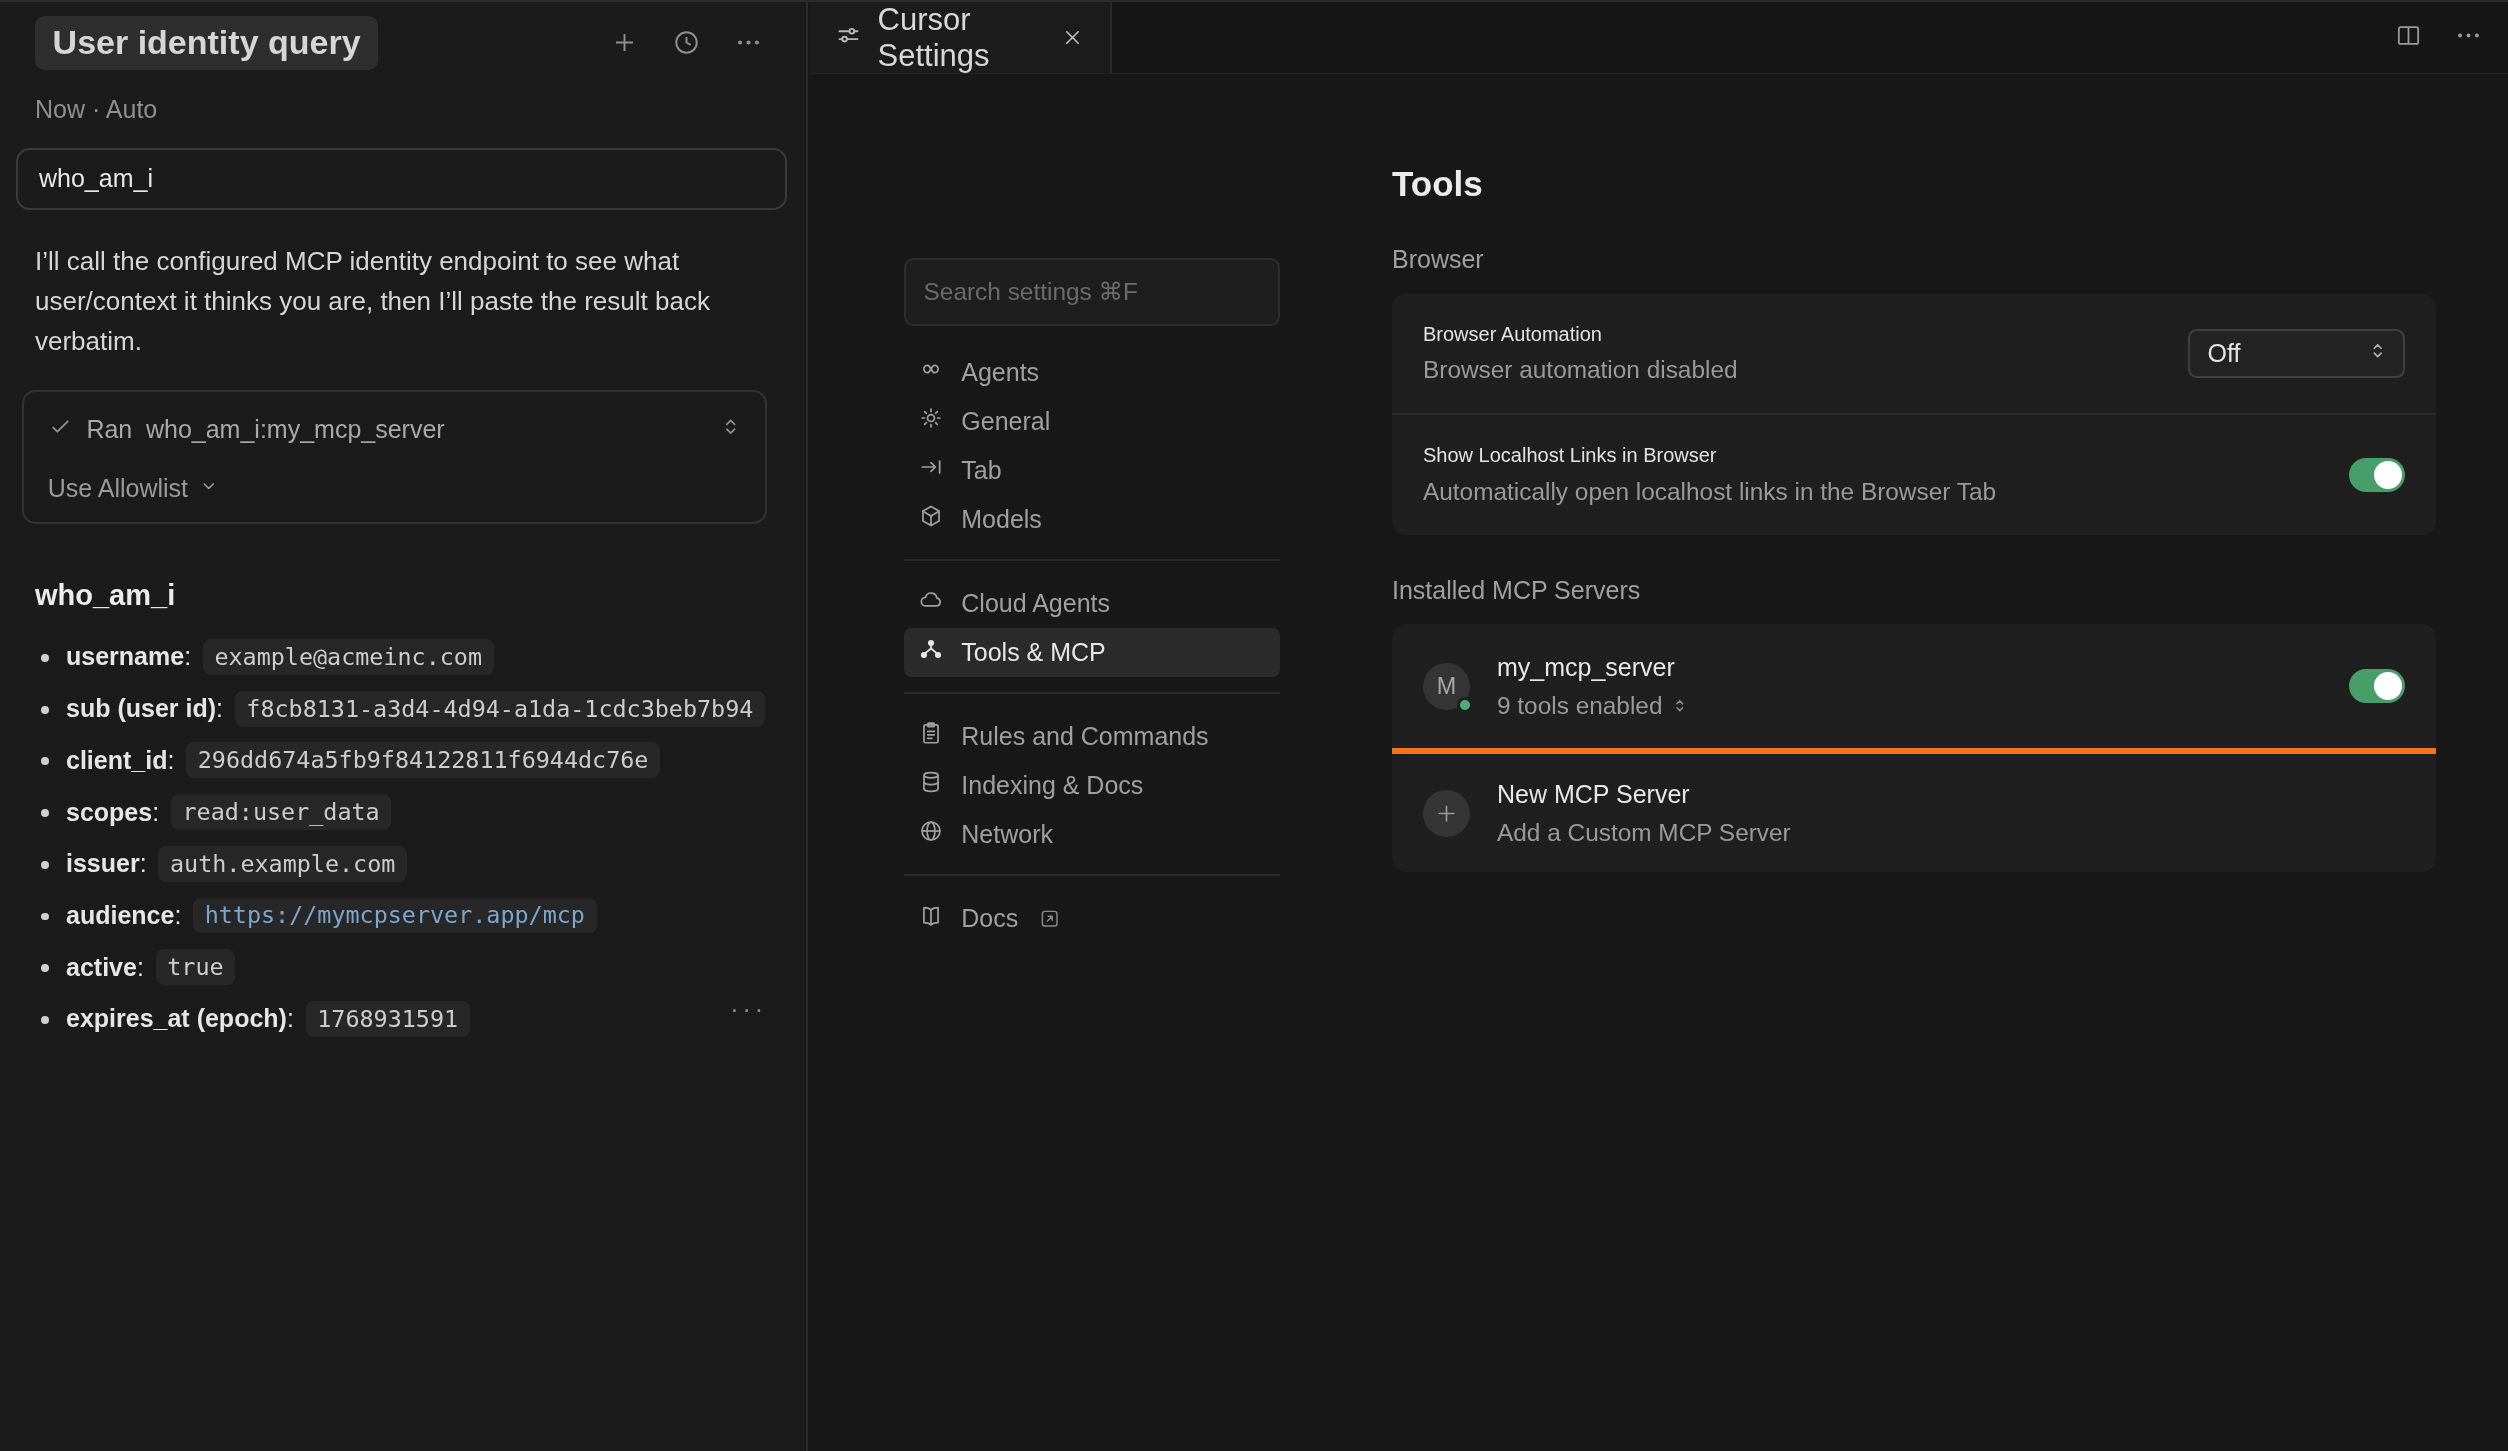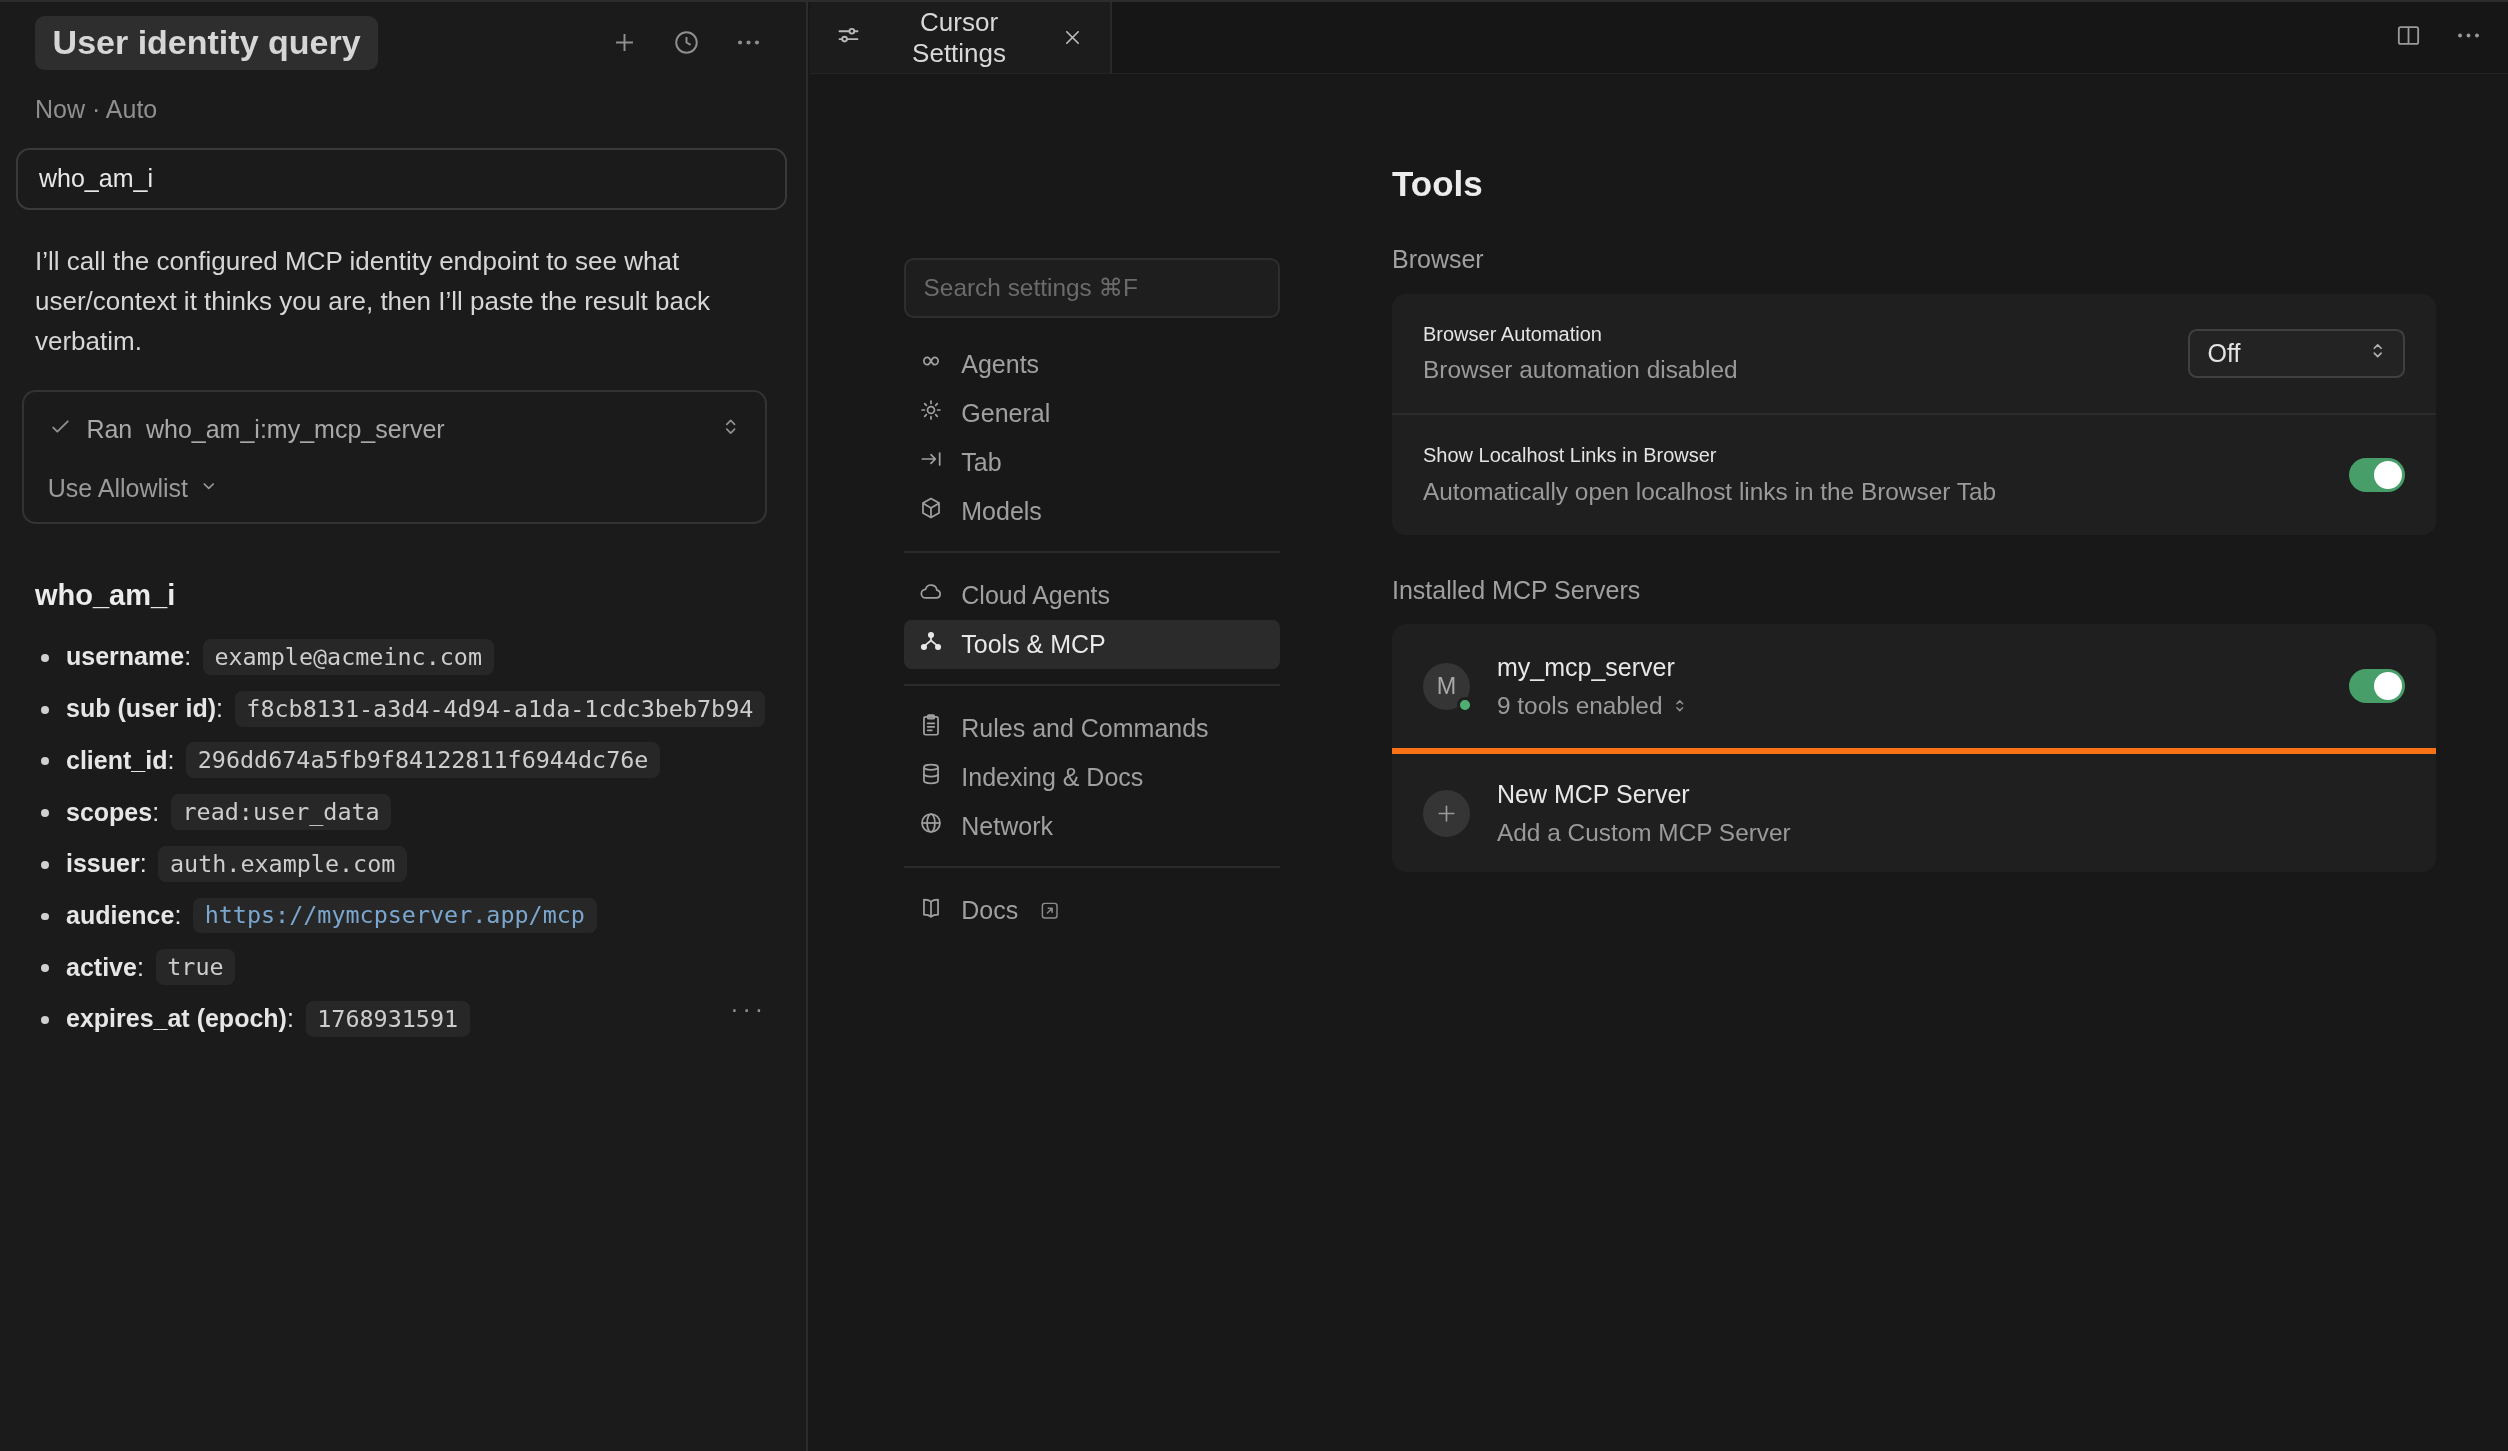--- a/index.html
+++ b/index.html
@@ -28,28 +28,28 @@
   .result-label { font-weight:700; color:#e6e6e6; }
   .result-colon { color:#e6e6e6; margin-right:11.7px; }
   .chip { font-family:"DejaVu Sans Mono","Liberation Mono",monospace; font-size:23.4px; background:#272727; color:#cdcdcd; padding:3.9px 11.7px; border-radius:7.8px; }
   .chip.link { color:#7ba7cf; }
   .msg-actions { position:absolute; right:39px; top:995px; color:#8f8f8f; letter-spacing:3.9px; font-size:25px; }
 
   
   .editor-area { position:absolute; left:810px; top:0; right:0; bottom:0; background:#181818; }
   .tab-bar { position:absolute; left:0; right:0; top:0; height:74px; background:#161616; border-bottom:1px solid #232323; }
   .tab { position:absolute; left:0; top:2px; bottom:0; width:302px; background:#1c1c1c; border-right:2px solid #292929; display:flex; align-items:center; gap:15.6px; padding:0 25px; }
-  .tab-label { color:#d8d8d8; font-size:26px;text-align:center; }
+  .tab-label { color:#d8d8d8; font-size:31px; }
   .tab-close { color:#bdbdbd; display:flex; margin-left:3.9px; cursor:pointer; }
   .tab-bar-right { position:absolute; right:25px; top:0; height:74px; display:flex; align-items:center; gap:31px; color:#9a9a9a; }
 
   
   .settings-content { position:absolute; left:0; right:0; top:74px; bottom:0; background:#181818; }
   .settings-nav { position:absolute; left:94px; top:184px; width:376px; }
-  .search-box { width:100%; height:60px; background:#1e1e1e; border:2px solid #2e2e2e; border-radius:9.8px; color:#b9b9b9; font-size:24.4px; padding:0 17.6px; outline:none; font-family:inherit; }
+  .search-box { width:100%; height:68px; background:#1e1e1e; border:2px solid #2e2e2e; border-radius:9.8px; color:#b9b9b9; font-size:24.4px; padding:0 17.6px; outline:none; font-family:inherit; }
   .search-box::placeholder { color:#6b6b6b; }
   .nav-list { margin-top:21.5px; }
   .nav-item { height:49px; display:flex; align-items:center; gap:17.6px; padding:0 13.7px; border-radius:7.8px; color:#a0a0a0; font-size:25px; cursor:pointer; }
   .nav-item svg { flex:none; }
   .nav-item.selected { background:#2b2b2b; color:#e8e8e8; }
   .nav-divider { border:none; border-top:2px solid #2a2a2a; margin:15.6px 0 17.6px 0; }
   .external-badge { display:flex; color:#8a8a8a; margin-left:2px; }
 
   
   .settings-main { position:absolute; left:582px; top:0; width:1044px; }

